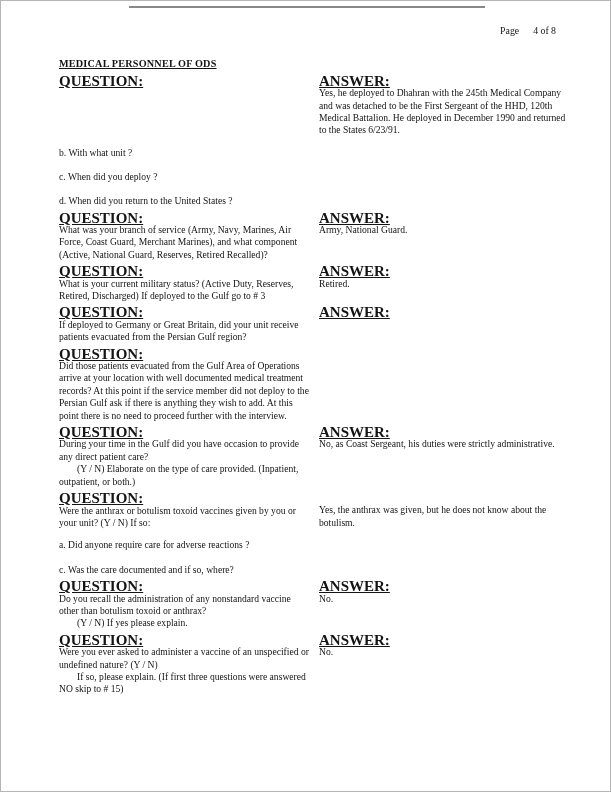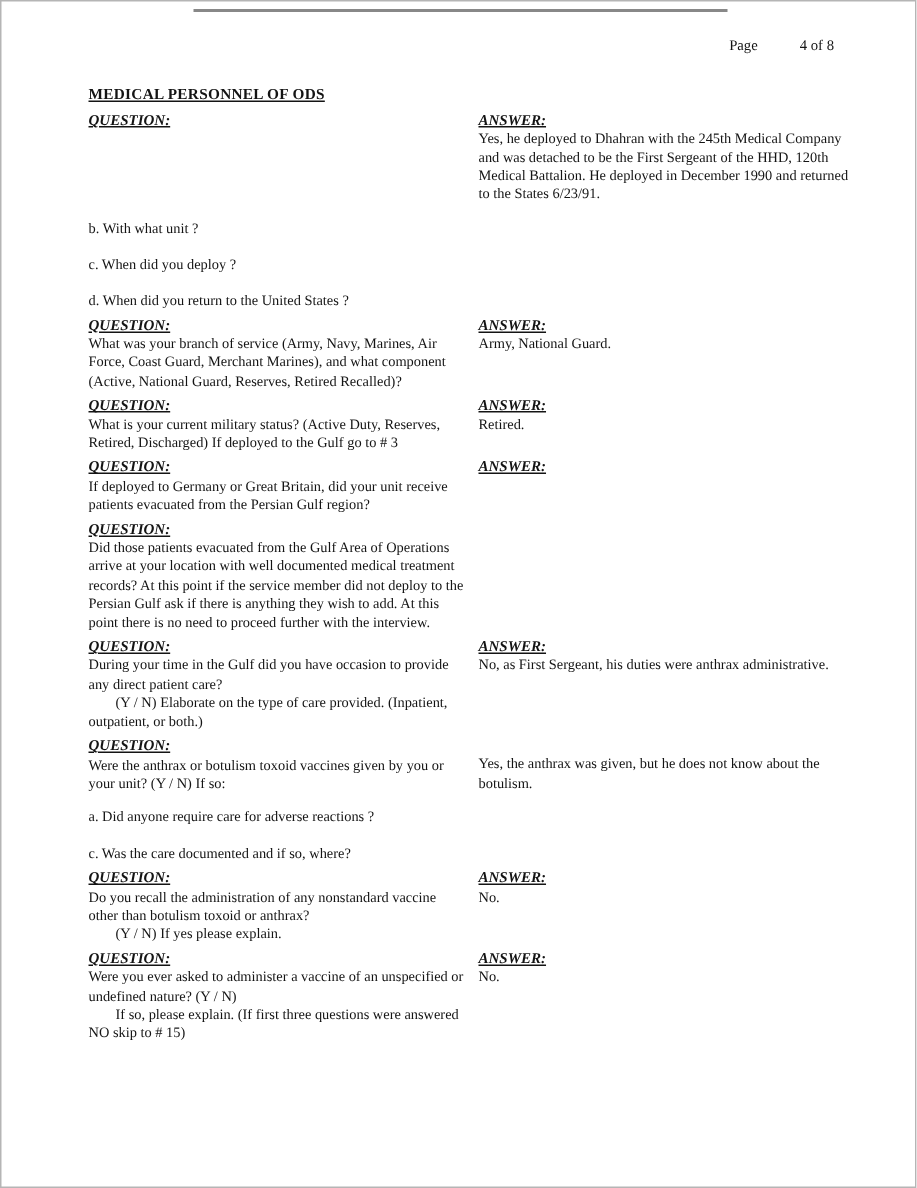--- a/index.html
+++ b/index.html
@@ -28,43 +28,42 @@
     height: 1.5px;
     background: #555;
     opacity: .7;
   }
   .content {
     padding: 24px 40px 0 58px;
   }
   .page-header {
     display: flex;
     justify-content: flex-end;
-    gap: 28px;
+    gap: 14px;
     padding-right: 14px;
     font-size: 9.8px;
   }
   .doc-title {
     margin-top: 21px;
     font-weight: bold;
     font-size: 10.2px;
     text-decoration: underline;
     letter-spacing: .2px;
   }
   .qa-row {
     display: flex;
     align-items: flex-start;
     margin-top: 4px;
   }
   .col-q { width: 250px; flex: none; }
   .col-a { width: 252px; flex: none; margin-left: 10px; }
   .label {
     font-weight: bold;
     text-decoration: underline;
-    font-size: 10px;
-    font-style: italic;
+    font-size: 15px;
   }
   p { margin: 0; }
   .indent { text-indent: 18px; }
   .subs { margin-top: 10px; }
   .sub { margin-bottom: 11.5px; }
   .sub:last-child { margin-bottom: 0; margin-top: 12px; }
   .spacer { height: 12.4px; }
 </style>
 </head>
 <body>
@@ -137,21 +136,21 @@
     </div>
 
     <div class="qa-row">
       <div class="col-q">
         <div class="label">QUESTION:</div>
         <p>During your time in the Gulf did you have occasion to provide any direct patient care?</p>
         <p class="indent">(Y / N)  Elaborate on the type of care provided. (Inpatient, outpatient, or both.)</p>
       </div>
       <div class="col-a">
         <div class="label">ANSWER:</div>
-        <p>No, as First Sergeant, his duties were anthrax administrative.</p>
+        <p>No, as Coast Sergeant, his duties were strictly administrative.</p>
       </div>
     </div>
 
     <div class="qa-row">
       <div class="col-q">
         <div class="label">QUESTION:</div>
         <p>Were the anthrax or botulism toxoid vaccines given by you or your unit?  (Y / N)  If so:</p>
       </div>
       <div class="col-a">
         <div class="spacer"></div>

